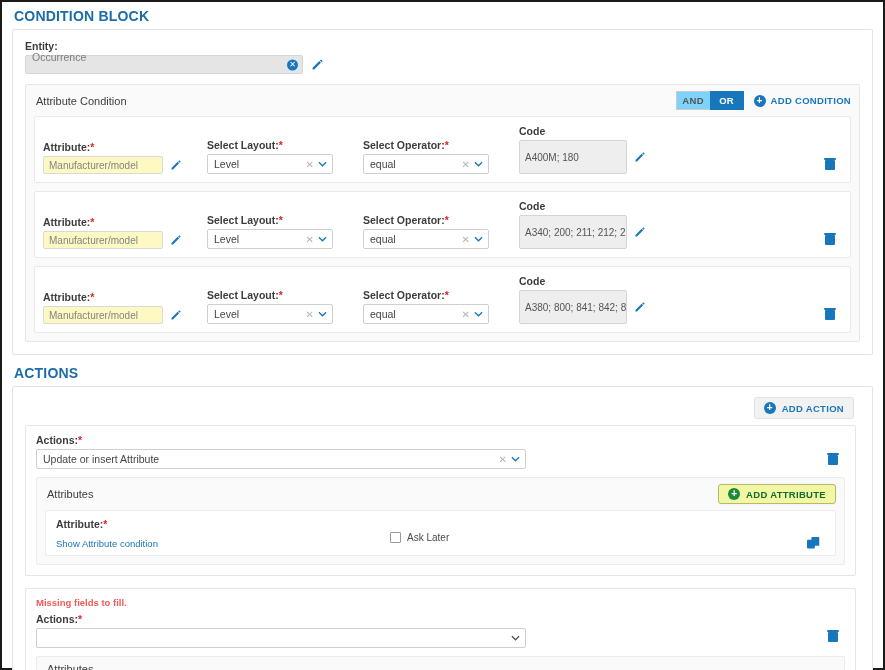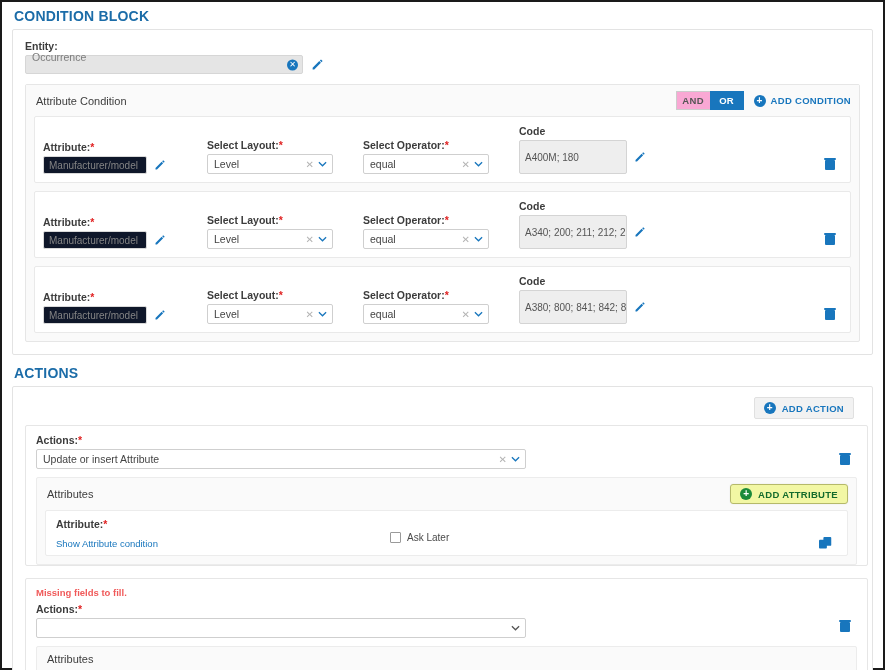--- a/index.html
+++ b/index.html
@@ -85,21 +85,21 @@
     padding: 6px 8px 6px 10px;
     background: #fafafa;
   }
   .inner-head-title { font-size: 11px; color: #3d3d3d; }
 
   .toggle-group { display: flex; align-items: center; gap: 10px; }
   .seg { display: flex; }
   .seg-btn {
     min-width: 34px; height: 19px;
     border: 1px solid #ccc;
-    background: #f9a8d4; color: #555;
+    background: #7dd3fc; color: #555;
     font-size: 9.5px; font-weight: bold;
     display: flex; align-items: center; justify-content: center;
     cursor: pointer; letter-spacing: .3px;
   }
   .seg-btn.active { background: #1876bd; border-color: #1876bd; color: #fff; }
   .seg-btn:first-child { border-right: none; }
 
   .link-btn {
     display: inline-flex; align-items: center; gap: 5px;
     color: #1876bd; font-size: 9.5px; font-weight: bold;
@@ -123,22 +123,22 @@
     display: flex; align-items: flex-end;
   }
   .cond-row:first-of-type { margin-top: 0; }
   .col { margin-right: 14px; }
   .col-attr  { width: 150px; }
   .col-lay   { width: 142px; margin-top: 16px; }
   .col-op    { width: 142px; }
   .col-code  { width: 140px; }
 
   .ro-input {
-    width: 104px; height: 18px;
-    background: #0f172a; border: 1px solid #d9d9d9;
+    width: 120px; height: 18px;
+    background: #fef9c3; border: 1px solid #d9d9d9;
     border-radius: 2px;
     font-size: 10px; color: #848484;
     display: flex; align-items: center; padding: 0 5px;
   }
   .inp-with-pencil { display: flex; align-items: center; gap: 7px; }
 
   .select {
     position: relative;
     width: 126px; height: 20px;
     border: 1px solid #cfcfcf; background: #fff;
@@ -178,26 +178,26 @@
     padding: 10px 18px 6px 0;
   }
   .btn-soft {
     background: #f2f2f2; border: 1px solid #e0e0e0;
     border-radius: 2px;
     padding: 4px 9px;
     display: inline-flex; align-items: center; gap: 6px;
     cursor: pointer;
   }
   .action-card {
-    margin: 0 4px 12px 12px;
+    margin: 0 16px 12px 12px;
     border: 1px solid #e6e6e6;
     background: #fff;
     border-radius: 2px;
     position: relative;
-    padding: 8px 10px 0 10px;
+    padding: 8px 10px 10px 10px;
   }
   .actions-select {
     position: relative;
     width: 490px; height: 20px;
     border: 1px solid #cfcfcf; background: #fff;
     border-radius: 2px;
     font-size: 10.5px; color: #444;
     display: flex; align-items: center;
     padding: 0 34px 0 6px; cursor: pointer;
   }

